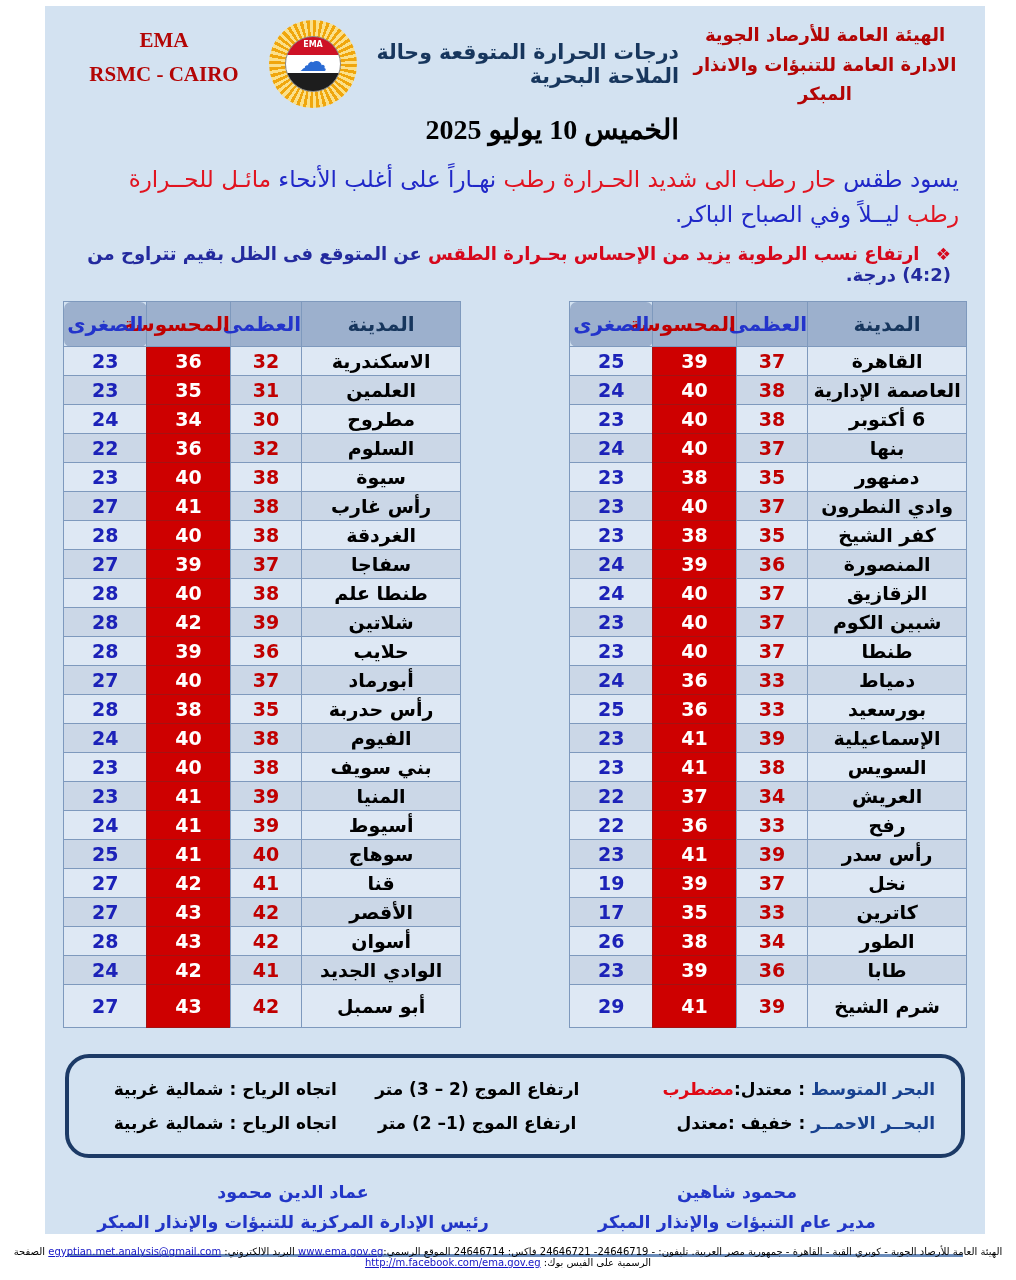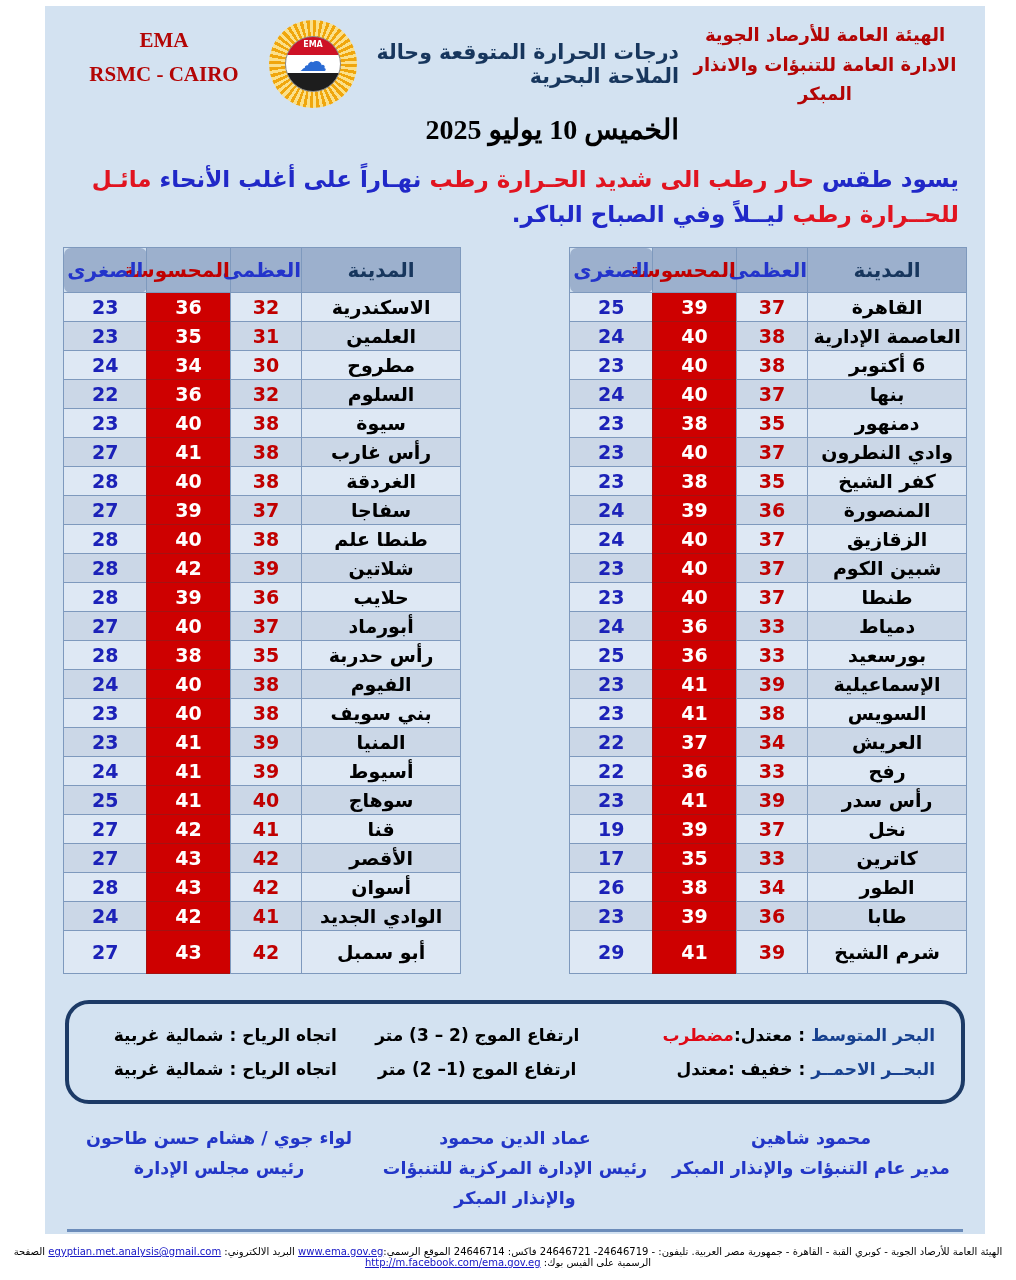--- a/index.html
+++ b/index.html
@@ -32,21 +32,21 @@
   .hdr-center { flex:1; direction:rtl; }
   .title { color:#17365d; font-weight:bold; font-size:20.5px; margin-top:24px; }
   .date { color:#000; font-weight:bold; font-size:28px; margin-top:25px; font-family:"Liberation Serif", serif; }
   .hdr-right {
     width:292px; direction:rtl; text-align:center; color:#b30505; font-weight:bold;
     font-size:18px; line-height:1.65; padding-top:4px;
   }
   
   .forecast {
     direction:rtl; text-align:right; padding:16px 26px 0 26px;
-    font-size:23px; font-weight:bold; line-height:1.5;
+    font-size:23px; font-weight:normal; line-height:1.5;
   }
   .humidity {
     direction:rtl; text-align:right; padding:12px 34px 0 26px;
     font-size:18px; font-weight:bold;
   }
   .bullet { color:#d6081c; margin-left:10px; font-size:17px; }
   
   .tables { display:flex; direction:rtl; justify-content:space-between; padding:16px 18px 0 18px; }
   table.wtable { border-collapse:collapse; width:398px; direction:rtl; table-layout:fixed; }
   .wtable th, .wtable td { border:1px solid #7e99bd; text-align:center; font-weight:bold; padding:0; }
@@ -106,20 +106,24 @@
       <div class="date">الخميس 10 يوليو 2025</div>
     </div>
     <div class="hdr-right">
       <div>الهيئة العامة للأرصاد الجوية</div>
       <div>الادارة العامة للتنبؤات والانذار المبكر</div>
     </div>
   </div>
 
   <div class="forecast"><span style="color: rgb(32, 40, 200);">يسود طقس </span><span style="color: rgb(225, 20, 32);">حار رطب الى شديد الحـرارة رطب </span><span style="color: rgb(32, 40, 200);">نهـاراً على أغلب الأنحاء </span><span style="color: rgb(225, 20, 32);">مائـل للحــرارة رطب </span><span style="color: rgb(32, 40, 200);">ليــلاً وفي الصباح الباكر.</span></div>
 
+  <div class="humidity">
+    <span class="bullet">❖</span>
+    <span><span style="color: rgb(214, 8, 28);">ارتفاع نسب الرطوبة يزيد من الإحساس بحـرارة الطقس </span><span style="color: rgb(35, 42, 158);">عن المتوقع فى الظل بقيم تتراوح من (4:2) درجة.</span></span>
+  </div>
 
   <div class="tables">
     <table class="wtable">
       <thead>
         <tr>
           <th class="h-city">المدينة</th>
           <th class="h-max">العظمى</th>
           <th class="h-feels">المحسوسة</th>
           <th class="h-min">الصغرى</th>
         </tr>
@@ -437,22 +441,18 @@
 
   <div class="sigs">
     <div class="sig">
       <div>محمود شاهين</div>
       <div>مدير عام التنبؤات والإنذار المبكر</div>
     </div>
     <div class="sig">
       <div>عماد الدين محمود</div>
       <div>رئيس الإدارة المركزية للتنبؤات والإنذار المبكر</div>
     </div>
-    <div class="sig">
-      <div>لواء جوي / هشام حسن طاحون</div>
-      <div>رئيس مجلس الإدارة</div>
-    </div>
   </div>
 
   <div class="divider"></div>
 </div>
 
 <div class="footer"><span class="">الهيئة العامة للأرصاد الجوية - كوبري القبة - القاهرة - جمهورية مصر العربية. تليفون: - 24646719- 24646721 فاكس: 24646714 الموقع الرسمي:</span><span class="link">www.ema.gov.eg</span><span class=""> البريد الالكتروني: </span><span class="link">egyptian.met.analysis@gmail.com</span><span class=""> الصفحة الرسمية على الفيس بوك: </span><span class="link">http://m.facebook.com/ema.gov.eg</span></div>
 
 </body></html>

